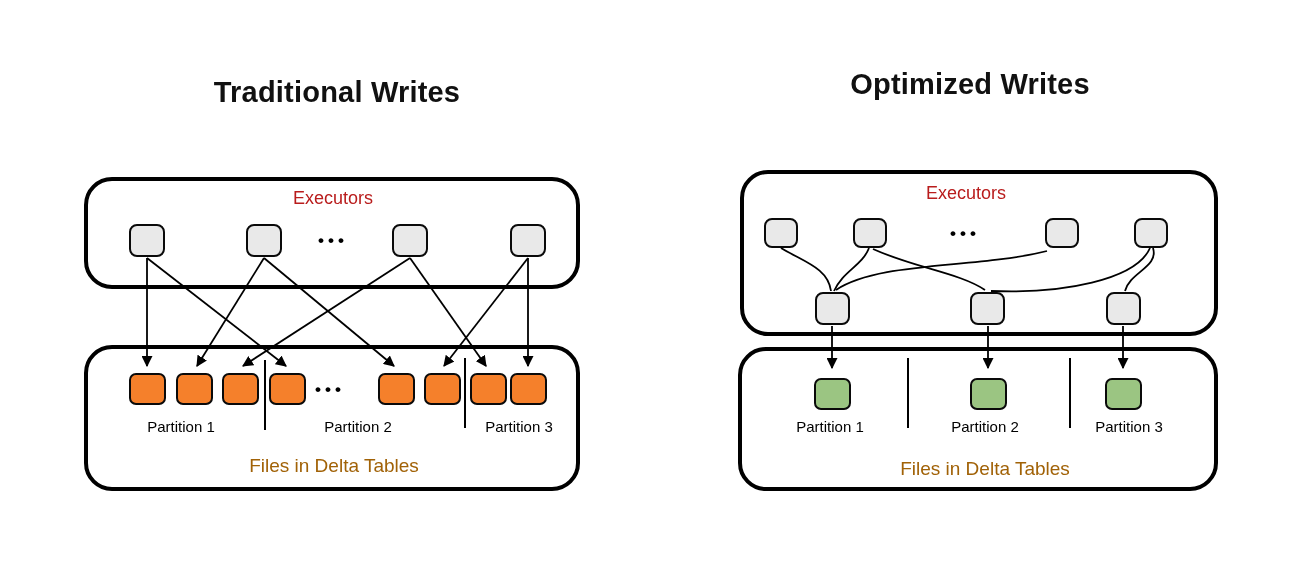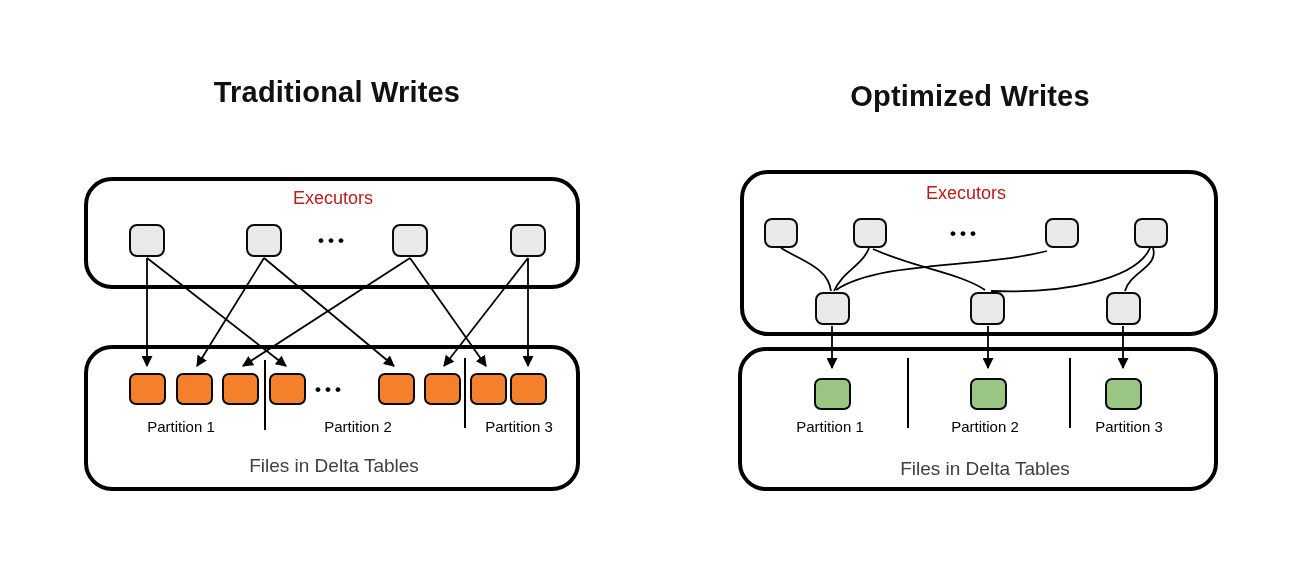--- a/index.html
+++ b/index.html
@@ -14,21 +14,21 @@
   .bigbox{
     position:absolute;border:4.5px solid #000;border-radius:28px;background:#fff;
     box-sizing:border-box;
   }
   .boxlabel{
     position:absolute;transform:translateX(-50%);
     font-size:18px;font-weight:400;white-space:nowrap;color:#b91c1c;
   }
   .fileslabel{
     position:absolute;transform:translateX(-50%);
-    font-size:19px;font-weight:400;white-space:nowrap;color:#404040;
+    font-size:19px;font-weight:400;white-space:nowrap;color:#a16207;
   }
   .sq{
     position:absolute;box-sizing:border-box;border:2px solid #0a0a0a;border-radius:8px;
   }
   .gray{background:#e9e9e9;}
   .orange{background:#f5802b;border-radius:7px;}
   .green{background:#9bc582;border-radius:7px;}
   .dots{
     position:absolute;transform:translate(-50%,-50%);
     font-size:17px;font-weight:700;letter-spacing:4px;color:#000;white-space:nowrap;
@@ -74,21 +74,21 @@
     <div class="vdiv" style="left:464px;top:358px;height:70px;"></div>
 
     <div class="plabel" style="left:181px;top:418px;">Partition 1</div>
     <div class="plabel" style="left:358px;top:418px;">Partition 2</div>
     <div class="plabel" style="left:519px;top:418px;">Partition 3</div>
 
     <div class="fileslabel" style="left:334px;top:455px;">Files in Delta Tables</div>
   </div>
 
   <div>
-    <div class="title" style="left:970px;top:68px;margin-top:12px;">Optimized Writes</div>
+    <div class="title" style="left:970px;top:68px;">Optimized Writes</div>
 
     <div class="bigbox" style="left:740px;top:170px;width:478px;height:166px;"></div>
     <div class="boxlabel" style="left:966px;top:183px;">Executors</div>
 
     <div class="sq gray" style="left:764px;top:218px;width:34px;height:30px;"></div>
     <div class="sq gray" style="left:853px;top:218px;width:34px;height:30px;"></div>
     <div class="dots" style="left:965px;top:234px;">•••</div>
     <div class="sq gray" style="left:1045px;top:218px;width:34px;height:30px;"></div>
     <div class="sq gray" style="left:1134px;top:218px;width:34px;height:30px;"></div>
 

